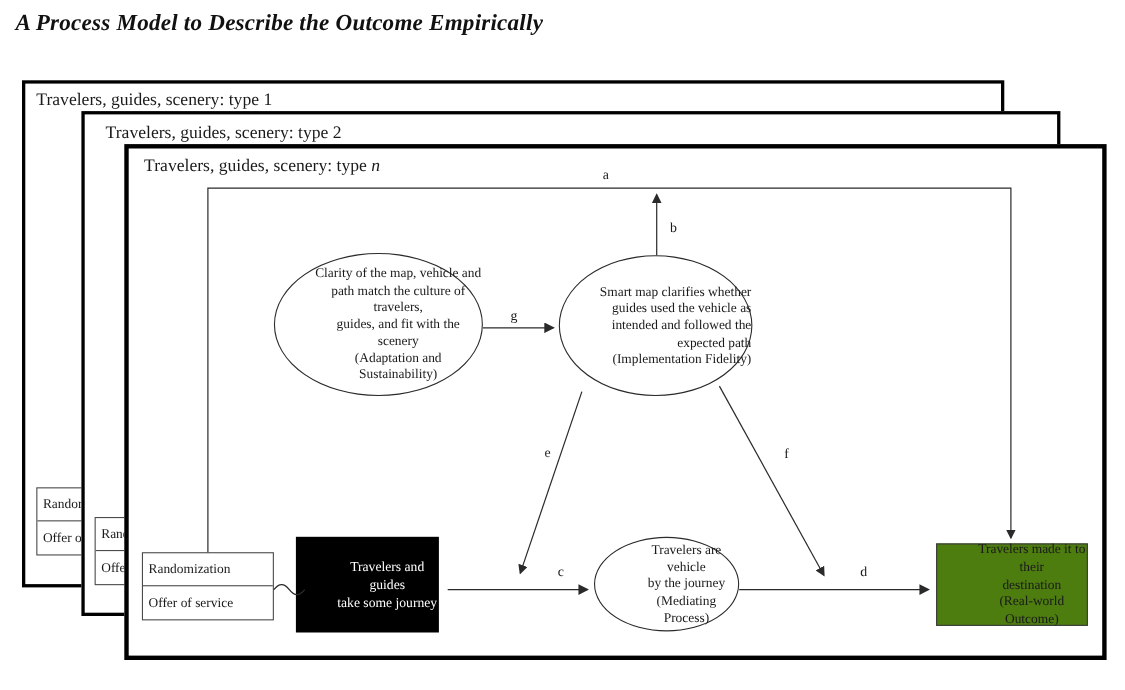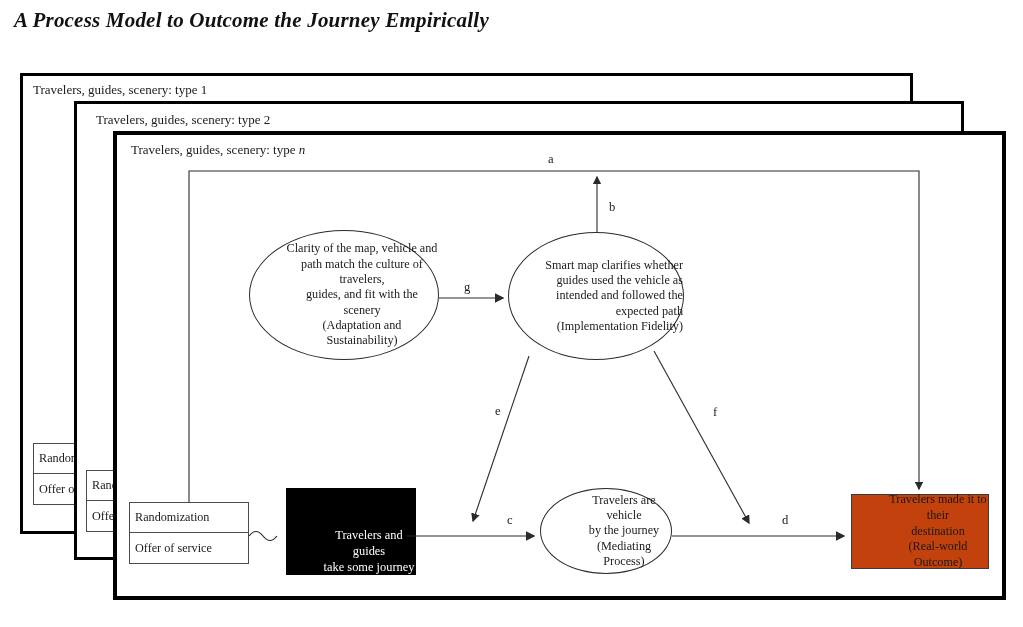--- a/index.html
+++ b/index.html
@@ -8,48 +8,48 @@
     font-family:"Liberation Serif", serif;color:#1a1a1a;
   }
   #title{
     position:absolute;left:14px;top:8px;font-size:21px;font-style:italic;font-weight:600;
     letter-spacing:.2px;color:#111;
   }
   .panel{position:absolute;background:#ffffff;border:3px solid #000;box-sizing:border-box;}
   #panel-1{left:20px;top:73px;width:893px;height:461px;}
   #panel-2{left:74px;top:101px;width:890px;height:459px;}
   #panel-n{left:113px;top:131px;width:893px;height:469px;border-width:4px;}
-  .panel-label{position:absolute;font-size:13px;white-space:nowrap;}
+  .panel-label{position:absolute;font-size:16px;white-space:nowrap;}
   .suffix-italic{font-style:italic;}
   .cellbox{position:absolute;width:120px;background:#ffffff;border:1px solid #4a4a4a;box-sizing:border-box;}
   .cell{height:30px;display:flex;align-items:center;padding-left:5px;font-size:12.2px;box-sizing:border-box;white-space:nowrap;overflow:hidden;}
   .cell-top{border-bottom:1px solid #4a4a4a;}
   .ellipse{
     position:absolute;border:1.2px solid #2b2b2b;border-radius:50%;background:#ffffff;
     display:flex;align-items:center;justify-content:center;text-align:center;
     font-size:12.2px;line-height:1.26;box-sizing:border-box;
   }
   .pre{white-space:pre-line;padding-left:36px;}
   .blackbox{
     position:absolute;background:#000;color:#fff;display:flex;align-items:center;justify-content:center;
     text-align:center;font-size:12.4px;line-height:1.3;box-sizing:border-box;
   }
   .outbox{
-    position:absolute;background:#c2410c;border:1.5px solid #3a3a3a;display:flex;align-items:center;justify-content:center;
+    position:absolute;background:#4d7c0f;border:1.5px solid #3a3a3a;display:flex;align-items:center;justify-content:center;
     text-align:center;font-size:12.2px;line-height:1.3;box-sizing:border-box;
   }
   .alabel{position:absolute;font-size:12.6px;color:#1a1a1a;}
   svg.lines{position:absolute;left:0;top:0;pointer-events:none;}
 </style>
 </head>
 <body>
 
 <div id="stage">
 
-  <div id="title">A Process Model to Outcome the Journey Empirically</div>
+  <div id="title">A Process Model to Describe the Outcome Empirically</div>
 
   <div class="panel" id="panel-1">
     <div class="panel-label" style="left:10px;top:6px;">
       <span>Travelers, guides, scenery: type </span><span>1</span>
     </div>
     <div class="cellbox" style="left:10px;top:367px;">
       <div class="cell cell-top">Randomization</div>
       <div class="cell">Offer of service</div>
     </div>
   </div>
@@ -89,21 +89,21 @@
 by the journey
 (Mediating Process)</span>
     </div>
 
     <div class="outbox" style="left:734px;top:359px;width:138px;height:75px;">
       <span class="pre">Travelers made it to their
 destination
 (Real-world Outcome)</span>
     </div>
 
-    <div class="blackbox" style="left:169px;top:353px;width:130px;height:87px;align-items:flex-end;">
+    <div class="blackbox" style="left:152px;top:353px;width:130px;height:87px;">
       <span class="pre">Travelers and guides
 take some journey</span>
     </div>
 
     <div class="cellbox" style="left:12px;top:367px;">
       <div class="cell cell-top">Randomization</div>
       <div class="cell">Offer of service</div>
     </div>
 
     <svg class="lines" width="885" height="453" viewBox="0 0 885 453">

